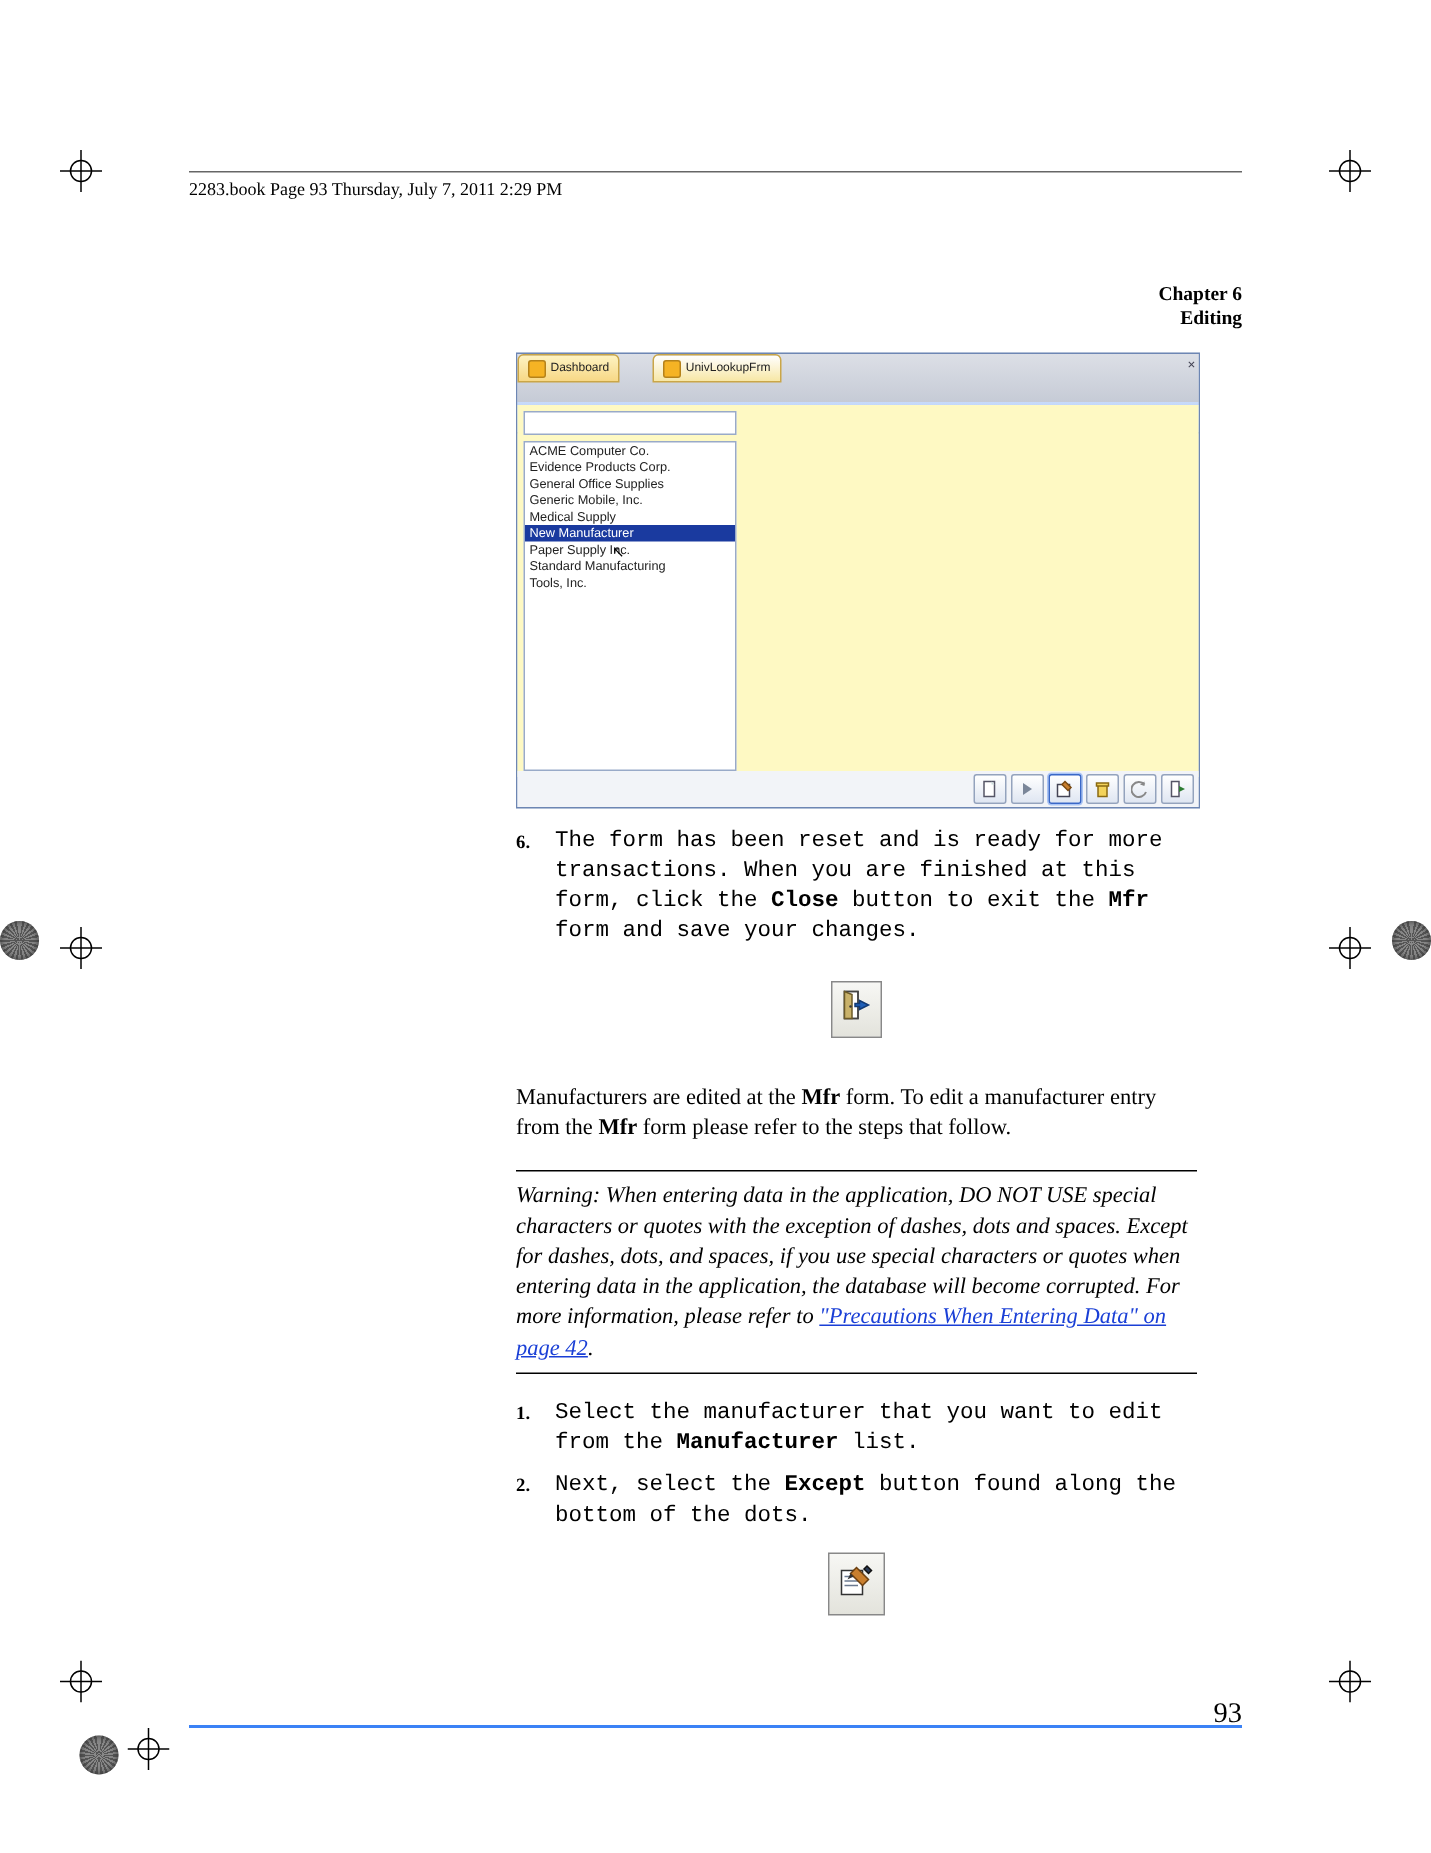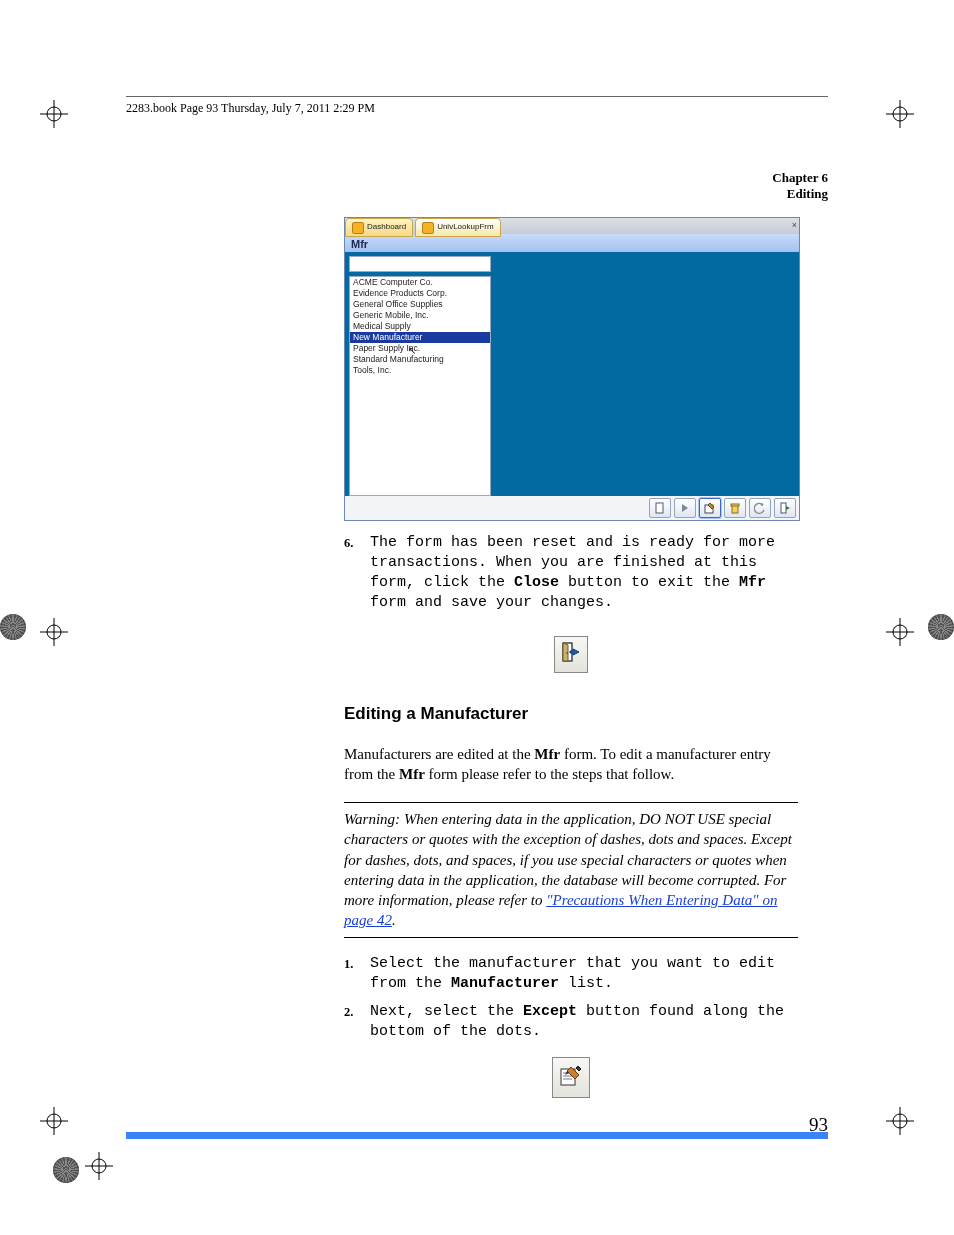--- a/index.html
+++ b/index.html
@@ -24,25 +24,25 @@
 
   .rosette { position:absolute; width:26px; height:26px; border-radius:50%; background:
     repeating-conic-gradient(#888 0 8deg, #555 8deg 16deg); box-shadow: inset 0 0 4px #333; }
   .ros-tl { top: 614px; left: 0px; }
   .ros-tr { top: 614px; right: 0px; }
   .ros-bl { bottom: 52px; left: 53px; }
 
   .page-frame {
     position: absolute;
     left: 126px;
-    top: 96px;
+    top: 114px;
     width: 702px;
     height: 1035px;
     border-top: 1px solid #666;
-    border-bottom: 7px solid #3b82f6;
+    border-bottom: 2px solid #3b82f6;
   }
   .running-head {
     font-size: 12px;
     color: #000;
     padding: 4px 0 6px 0;
   }
   .chapter-head {
     text-align: right;
     font-size: 13px;
     font-weight: bold;
@@ -58,29 +58,29 @@
   .screenshot {
     width: 454px;
     height: 302px;
     background: #eef2f7;
     border: 1px solid #6d86b3;
     position: relative;
     font-family: Tahoma, Arial, sans-serif;
     font-size: 9px;
     color: #222;
   }
-  .ss-tabs { height: 16px; background: linear-gradient(#dcdfe6,#c6cbd6); display:flex; }
+  .ss-tabs { height: 32px; background: linear-gradient(#dcdfe6,#c6cbd6); display:flex; }
   .ss-tab { height:16px; border:1px solid #7a8; border-radius:4px 4px 0 0; margin-right:2px;
     padding:1px 6px 0 6px; font-size:8px; display:flex; align-items:center; }
   .ss-tab.a { background:linear-gradient(#fef3c2,#f7d886); border-color:#caa648;}
-  .ss-tab.b { background:linear-gradient(#fff,#f7e7a6); border-color:#caa648;}
+  .ss-tab.b { background:linear-gradient(#fff,#f7e7a6); border-color:#caa648;margin-left:20px;}
   .ss-tab-ico { width:10px;height:10px;background:#f5b324;border:1px solid #b5821a;border-radius:2px;margin-right:3px;}
   .ss-title { background: linear-gradient(#c8dbfa,#9fbff2); color:#1a2a55; font-weight:bold;
     font-size:11px; padding:3px 6px; border-bottom:1px solid #7d97c6;}
-  .ss-body { position:absolute; top:34px; left:0; right:0; bottom:20px; background:#0369a1; }
+  .ss-body { position:absolute; top:34px; left:0; right:0; bottom:20px; background:#fef9c3; }
   .ss-input { position:absolute; left:4px; top:4px; width:140px; height:14px; border:1px solid #99aac8; background:#fff;}
   .ss-list { position:absolute; left:4px; top:24px; width:140px; bottom:4px; border:1px solid #99aac8; background:#fff; overflow:hidden;}
   .ss-list div { padding:0px 3px; white-space:nowrap; font-size:8.5px; line-height:11px;}
   .ss-list .sel { background:#1a3a9f; color:#fff; }
   .ss-cursor { position:absolute; left:58px; top:68px; font-size:10px; color:#000; pointer-events:none;}
   .ss-toolbar { position:absolute; left:0; right:0; bottom:0; height:20px; background:#f2f4f8; display:flex; justify-content:flex-end; gap:3px; padding:2px 3px; }
   .tb-btn { width:20px; height:18px; border:1px solid #94a3bd; border-radius:2px; background:linear-gradient(#fff,#dfe6f2); display:flex; align-items:center; justify-content:center;}
   .tb-btn.hl { border-color:#3a68c8; box-shadow:0 0 0 1px #a9c4f6;}
   .tb-btn svg { width:12px; height:12px; }
   .ss-close { position:absolute; right:2px; top:1px; font-size:9px; color:#445; }
@@ -253,21 +253,20 @@
         <svg width="22" height="22" viewBox="0 0 22 22">
           <rect x="3" y="2" width="9" height="18" fill="#fff" stroke="#444"></rect>
           <rect x="3" y="2" width="9" height="18" fill="none" stroke="#444"></rect>
           <path d="M3 2 L8 4 L8 20 L3 20 Z" fill="#c9b26a" stroke="#6b5a28"></path>
           <circle cx="7" cy="12" r="0.8" fill="#333"></circle>
           <path d="M13 8 L19 11 L13 14 L13 12 L10 12 L10 10 L13 10 Z" fill="#1f5fb8" stroke="#123a74"></path>
         </svg>
       </span>
     </div>
 
-    <h3 class="section">Editing a Manufacturer</h3>
 
     <p style="margin:0 0 6px 0;">
       <span>Manufacturers are edited at the </span><b>Mfr</b><span> form. To edit a manufacturer entry from the </span><b>Mfr</b><span> form please refer to the steps that follow.</span>
     </p>
 
     <div class="warn-block">
       <span>Warning:   </span><span>When entering data in the application, DO NOT USE special characters or quotes with the exception of dashes, dots and spaces. Except for dashes, dots, and spaces, if you use special characters or quotes when entering data in the application, the database will become corrupted. For more information, please refer to </span><a href="#">"Precautions When Entering Data" on page 42</a><span>.</span>
     </div>
 
     <ol class="steps">

